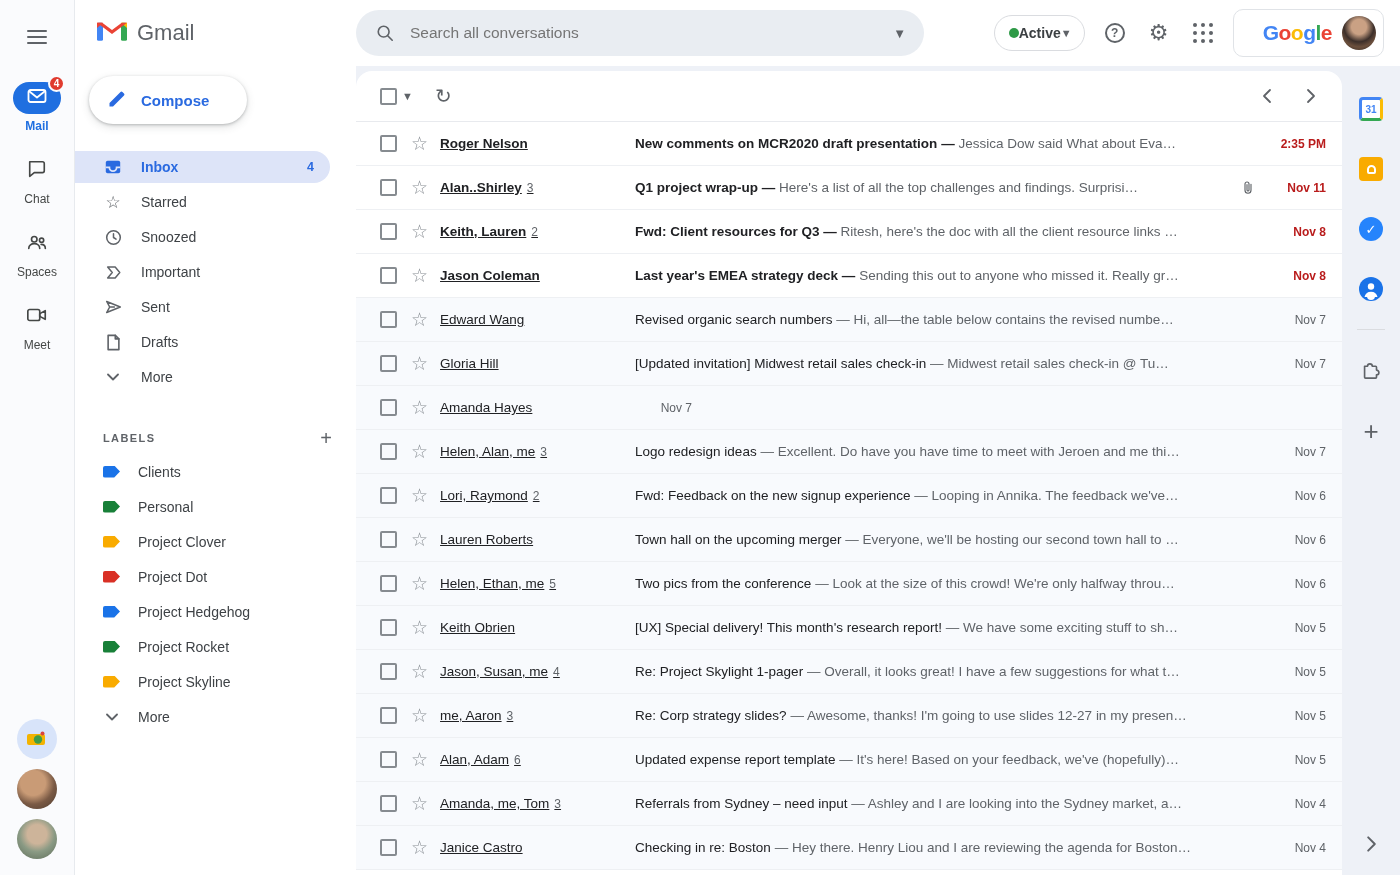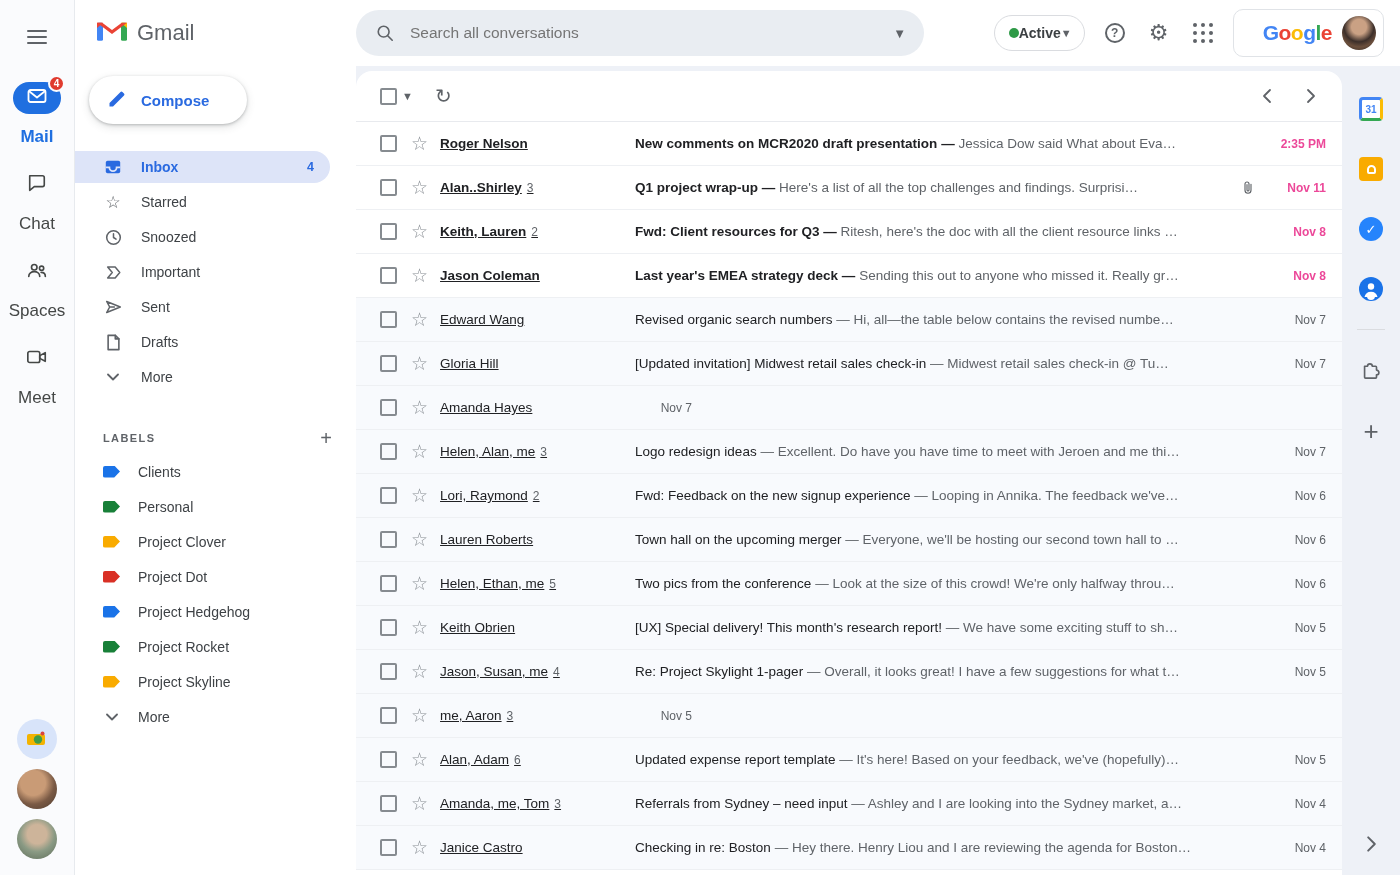--- a/index.html
+++ b/index.html
@@ -7,21 +7,21 @@
   body { font-family:"Liberation Sans","DejaVu Sans",sans-serif; background:#fff; color:#202124; display:flex; }
 
   
   .left-rail { width:75px; height:875px; background:#fafbfd; border-right:1px solid #e7eaee; display:flex; flex-direction:column; align-items:center; flex-shrink:0; }
   .hamburger { margin-top:26px; width:20px; cursor:pointer; }
   .hamburger div { height:2px; background:#5f6368; margin:4px 0; border-radius:1px; }
   .rail-nav { margin-top:34px; display:flex; flex-direction:column; align-items:center; gap:22px; }
   .rail-item { display:flex; flex-direction:column; align-items:center; gap:5px; cursor:pointer; }
   .rail-item .blob { width:48px; height:32px; border-radius:16px; display:flex; align-items:center; justify-content:center; position:relative; }
   .rail-item.active .blob { background:#1f6fe0; }
-  .rail-item .lbl { font-size:17px; color:#444746;margin-top:8px; }
+  .rail-item .lbl { font-size:12px; color:#444746; }
   .rail-item.active .lbl { color:#1f6fe0; font-weight:bold; }
   .badge { position:absolute; top:-7px; right:-4px; min-width:17px; height:17px; background:#e03b2f; color:#fff; border-radius:9px; font-size:10px; font-weight:bold; display:flex; align-items:center; justify-content:center; padding:0 3px; border:2px solid #fafbfd; }
   .rail-avatars { margin-top:auto; display:flex; flex-direction:column; gap:10px; margin-bottom:16px; align-items:center; }
   .chat-avatar { width:40px; height:40px; border-radius:50%; cursor:pointer; display:flex; align-items:center; justify-content:center; }
   .av-camera { background:#d8e4fa; }
   .av-person1 { background:radial-gradient(circle at 40% 35%, #c99b76 0 35%, #7a5a45 60%, #4c3a2e); }
   .av-person2 { background:radial-gradient(circle at 50% 38%, #cdb49a 0 30%, #8a9a84 55%, #5d6b58); }
 
   
   .sidebar { width:281px; height:875px; flex-shrink:0; display:flex; flex-direction:column; background:#fff; }
@@ -78,21 +78,21 @@
   .sender { width:186px; flex-shrink:0; font-size:13.5px; white-space:nowrap; overflow:hidden;text-decoration:underline; }
   .row.unread .sender-name { font-weight:bold; }
   .sender-count { font-size:12px; color:#5f6368; margin-left:5px; }
   .subj-wrap { flex:1; min-width:0; white-space:nowrap; overflow:hidden; text-overflow:ellipsis; font-size:13.5px;padding-left:9px; }
   .row.unread .subject { font-weight:bold; }
   .sep { color:#5f6368; }
   .row.unread .sep { color:#202124; font-weight:bold; }
   .snippet { color:#5f6368; }
   .attachment-icon { margin:0 4px 0 10px; flex-shrink:0; display:flex; }
   .date { width:66px; flex-shrink:0; text-align:right; font-size:12px; color:#5f6368; }
-  .row.unread .date { color:#ec4899; font-weight:bold; }
+  .row.unread .date { color:#b91c1c; font-weight:bold; }
 
   
   .side-rail { width:58px; flex-shrink:0; display:flex; flex-direction:column; align-items:center; padding-top:26px; }
   .sr-icon { margin-bottom:36px; cursor:pointer; display:flex; align-items:center; justify-content:center; }
   .cal { width:24px; height:24px; border-radius:4px; background:#fff; border:3px solid #4285f4; border-bottom-color:#34a853; border-right-color:#fbbc04; color:#4285f4; font-size:10px; font-weight:bold; display:flex; align-items:center; justify-content:center; }
   .keep { width:24px; height:24px; border-radius:4px; background:#f9ab00; display:flex; align-items:center; justify-content:center; }
   .keep i { width:9px; height:9px; border:2.5px solid #fff; border-radius:50% 50% 2px 2px; display:block; }
   .tasks { width:24px; height:24px; border-radius:50%; background:#2684fc; color:#fff; font-size:13px; font-weight:bold; display:flex; align-items:center; justify-content:center; }
   .contacts { width:24px; height:24px; border-radius:50%; background:#1a73e8; display:flex; align-items:flex-end; justify-content:center; overflow:hidden; }
   .contacts .head { width:8px; height:8px; background:#fff; border-radius:50%; margin-bottom:1px; }
@@ -482,20 +482,21 @@
     <span class="sender"><span class="sender-name">Jason, Susan, me</span><span class="sender-count">4</span></span>
     <span class="subj-wrap"><span class="subject">Re: Project Skylight 1-pager</span><span class="sep"> — </span><span class="snippet">Overall, it looks great! I have a few suggestions for what t…</span></span>
 
     <span class="date">Nov 5</span>
   </div>
 
   <div class="row">
     <span class="cb"></span>
     <span class="star">☆</span>
     <span class="sender"><span class="sender-name">me, Aaron</span><span class="sender-count">3</span></span>
+    <span class="subj-wrap"><span class="subject">Re: Corp strategy slides?</span><span class="sep"> — </span><span class="snippet">Awesome, thanks! I'm going to use slides 12-27 in my presen…</span></span>
 
     <span class="date">Nov 5</span>
   </div>
 
   <div class="row">
     <span class="cb"></span>
     <span class="star">☆</span>
     <span class="sender"><span class="sender-name">Alan, Adam</span><span class="sender-count">6</span></span>
     <span class="subj-wrap"><span class="subject">Updated expense report template</span><span class="sep"> — </span><span class="snippet">It's here! Based on your feedback, we've (hopefully)…</span></span>
 

